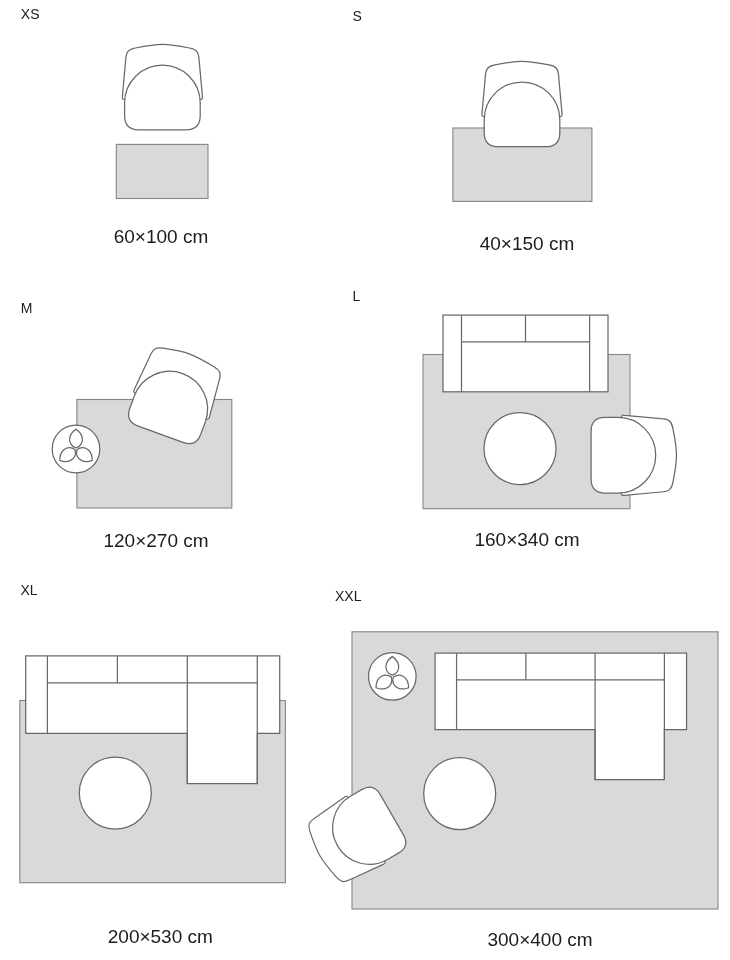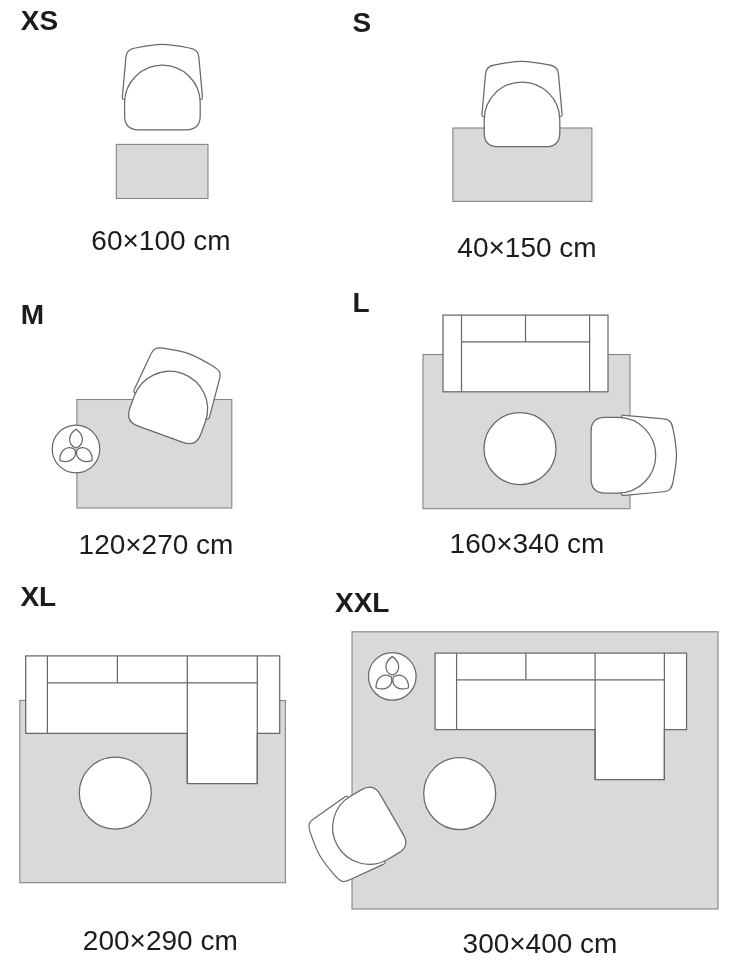--- a/index.html
+++ b/index.html
@@ -1,20 +1,20 @@
 <!DOCTYPE html>
 <html><head>
 <meta charset="utf-8">
 <style>
   html,body{margin:0;padding:0;}
   body{width:730px;height:960px;background:#ffffff;font-family:"Liberation Sans",sans-serif;overflow:hidden;}
   .stage{position:relative;width:730px;height:960px;background:#ffffff;}
   .diagram-svg{position:absolute;left:0;top:0;}
-  .size-label{position:absolute;font-weight:bold;font-size:28px;line-height:1;color:#1c1c1c;letter-spacing:0;white-space:nowrap;}
-  .size-caption{position:absolute;font-size:28px;line-height:1;color:#1c1c1c;transform:translateX(-50%);white-space:nowrap;}
+  .size-label{position:absolute;font-weight:normal;font-size:14px;line-height:1;color:#1c1c1c;letter-spacing:0;white-space:nowrap;}
+  .size-caption{position:absolute;font-size:19px;line-height:1;color:#1c1c1c;transform:translateX(-50%);white-space:nowrap;}
   svg .rug{fill:#d9d9d9;stroke:#858585;stroke-width:1.1;}
   svg .fur{fill:#ffffff;stroke:#696969;stroke-width:1.25;}
   svg .ln{fill:none;stroke:#696969;stroke-width:1.25;}
 </style>
 </head>
 <body>
 
 <div class="stage">
 
   <svg class="diagram-svg" width="730" height="960" viewBox="0 0 730 960">
@@ -104,16 +104,16 @@
   <div class="size-label" style="left:352.4px;top:8.9px">S</div>
   <div class="size-label" style="left:20.8px;top:301.4px">M</div>
   <div class="size-label" style="left:352.4px;top:289.4px">L</div>
   <div class="size-label" style="left:20.4px;top:582.7px">XL</div>
   <div class="size-label" style="left:335px;top:588.6px">XXL</div>
 
   <div class="size-caption" style="left:161px;top:227.3px">60×100 cm</div>
   <div class="size-caption" style="left:527px;top:233.8px">40×150 cm</div>
   <div class="size-caption" style="left:156px;top:530.8px">120×270 cm</div>
   <div class="size-caption" style="left:527px;top:530.4px">160×340 cm</div>
-  <div class="size-caption" style="left:160.3px;top:927.2px">200×290 cm</div>
+  <div class="size-caption" style="left:160.3px;top:927.2px">200×530 cm</div>
   <div class="size-caption" style="left:540px;top:930.4px">300×400 cm</div>
 
 </div>
 
 </body></html>

